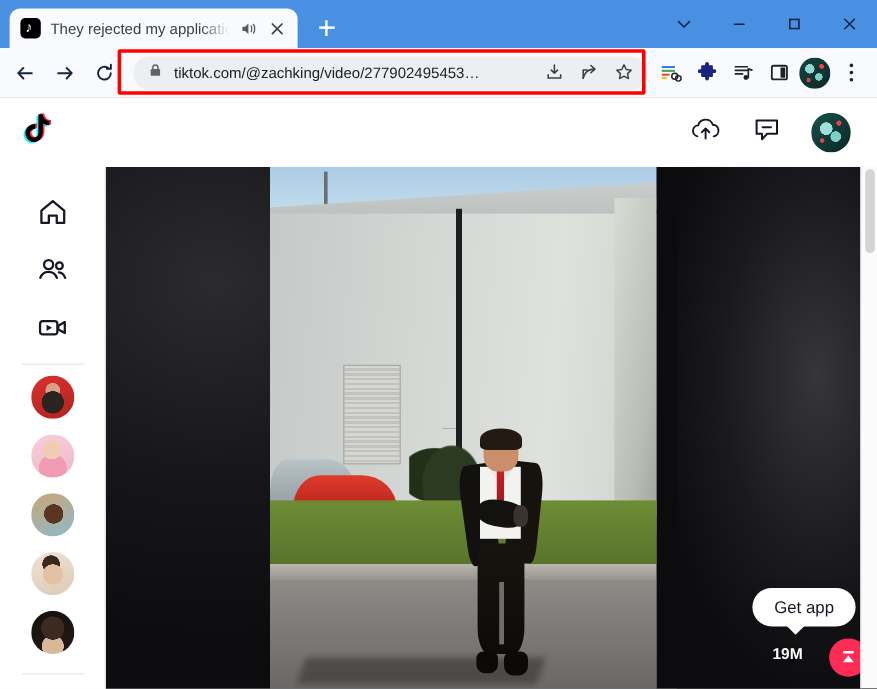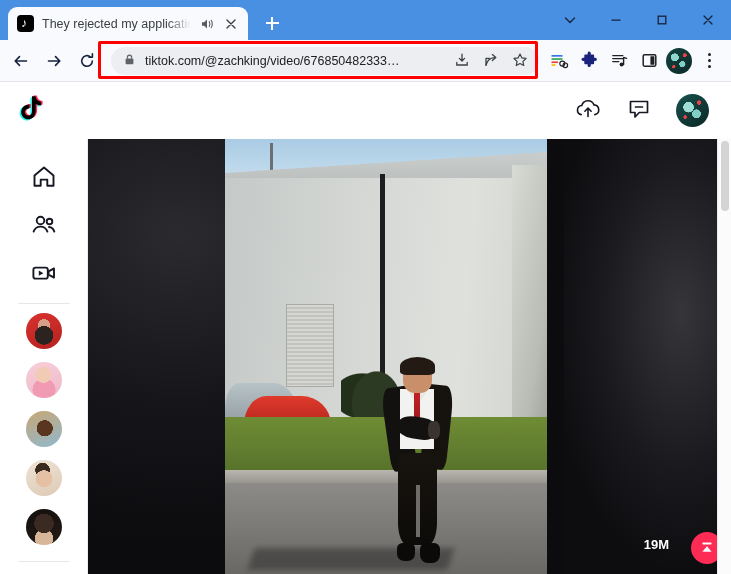--- a/index.html
+++ b/index.html
@@ -442,21 +442,21 @@
     </div>
 
     <div class="omnibox-wrap">
       <div class="omnibox">
         <span>
           <svg width="13" height="13" viewBox="0 0 13 13">
             <rect x="2.6" y="5.6" width="7.8" height="5.6" rx="1" fill="#5f6368"></rect>
             <path d="M4.4 5.6V4.2a2.1 2.1 0 0 1 4.2 0v1.4" stroke="#5f6368" stroke-width="1.2" fill="none"></path>
           </svg>
         </span>
-        <span class="omni-url">tiktok.com/@zachking/video/676850482333…</span>
+        <span class="omni-url">tiktok.com/@zachking/video/277902495453…</span>
         <span class="omni-act">
           <svg width="18" height="18" viewBox="0 0 18 18">
             <path d="M9 3.2v6.4M6.4 7.4L9 10l2.6-2.6" stroke="#3c4043" stroke-width="1.3" fill="none" stroke-linecap="round" stroke-linejoin="round"></path>
             <path d="M3.8 11.4v2.6h10.4v-2.6" stroke="#3c4043" stroke-width="1.3" fill="none" stroke-linecap="round"></path>
           </svg>
         </span>
         <span class="omni-act">
           <svg width="18" height="18" viewBox="0 0 18 18">
             <path d="M4 14.2V7.4h3.3" stroke="#3c4043" stroke-width="1.3" fill="none" stroke-linecap="round" stroke-linejoin="round"></path>
             <path d="M4 14.2c1.4-6 5.2-7.4 8.6-7.6" stroke="#3c4043" stroke-width="1.3" fill="none" stroke-linecap="round"></path>
@@ -609,20 +609,21 @@
               <div class="p-hair"></div>
               <div class="p-arm"></div>
               <div class="p-hand"></div>
               <div class="p-legs"></div>
               <div class="p-gap"></div>
               <div class="p-shoe1"></div>
               <div class="p-shoe2"></div>
             </div>
           </div>
 
+          <div class="getapp">Get app</div>
           <div class="count">19M</div>
           <div class="fab">
             <svg width="18" height="18" viewBox="0 0 18 18">
               <rect x="4.4" y="3.6" width="9.2" height="1.9" rx=".9" fill="#ffffff"></rect>
               <path d="M9 7.2l4.6 5.6H4.4z" fill="#ffffff"></path>
             </svg>
           </div>
         </div>
 
         <div class="scrollbar">

